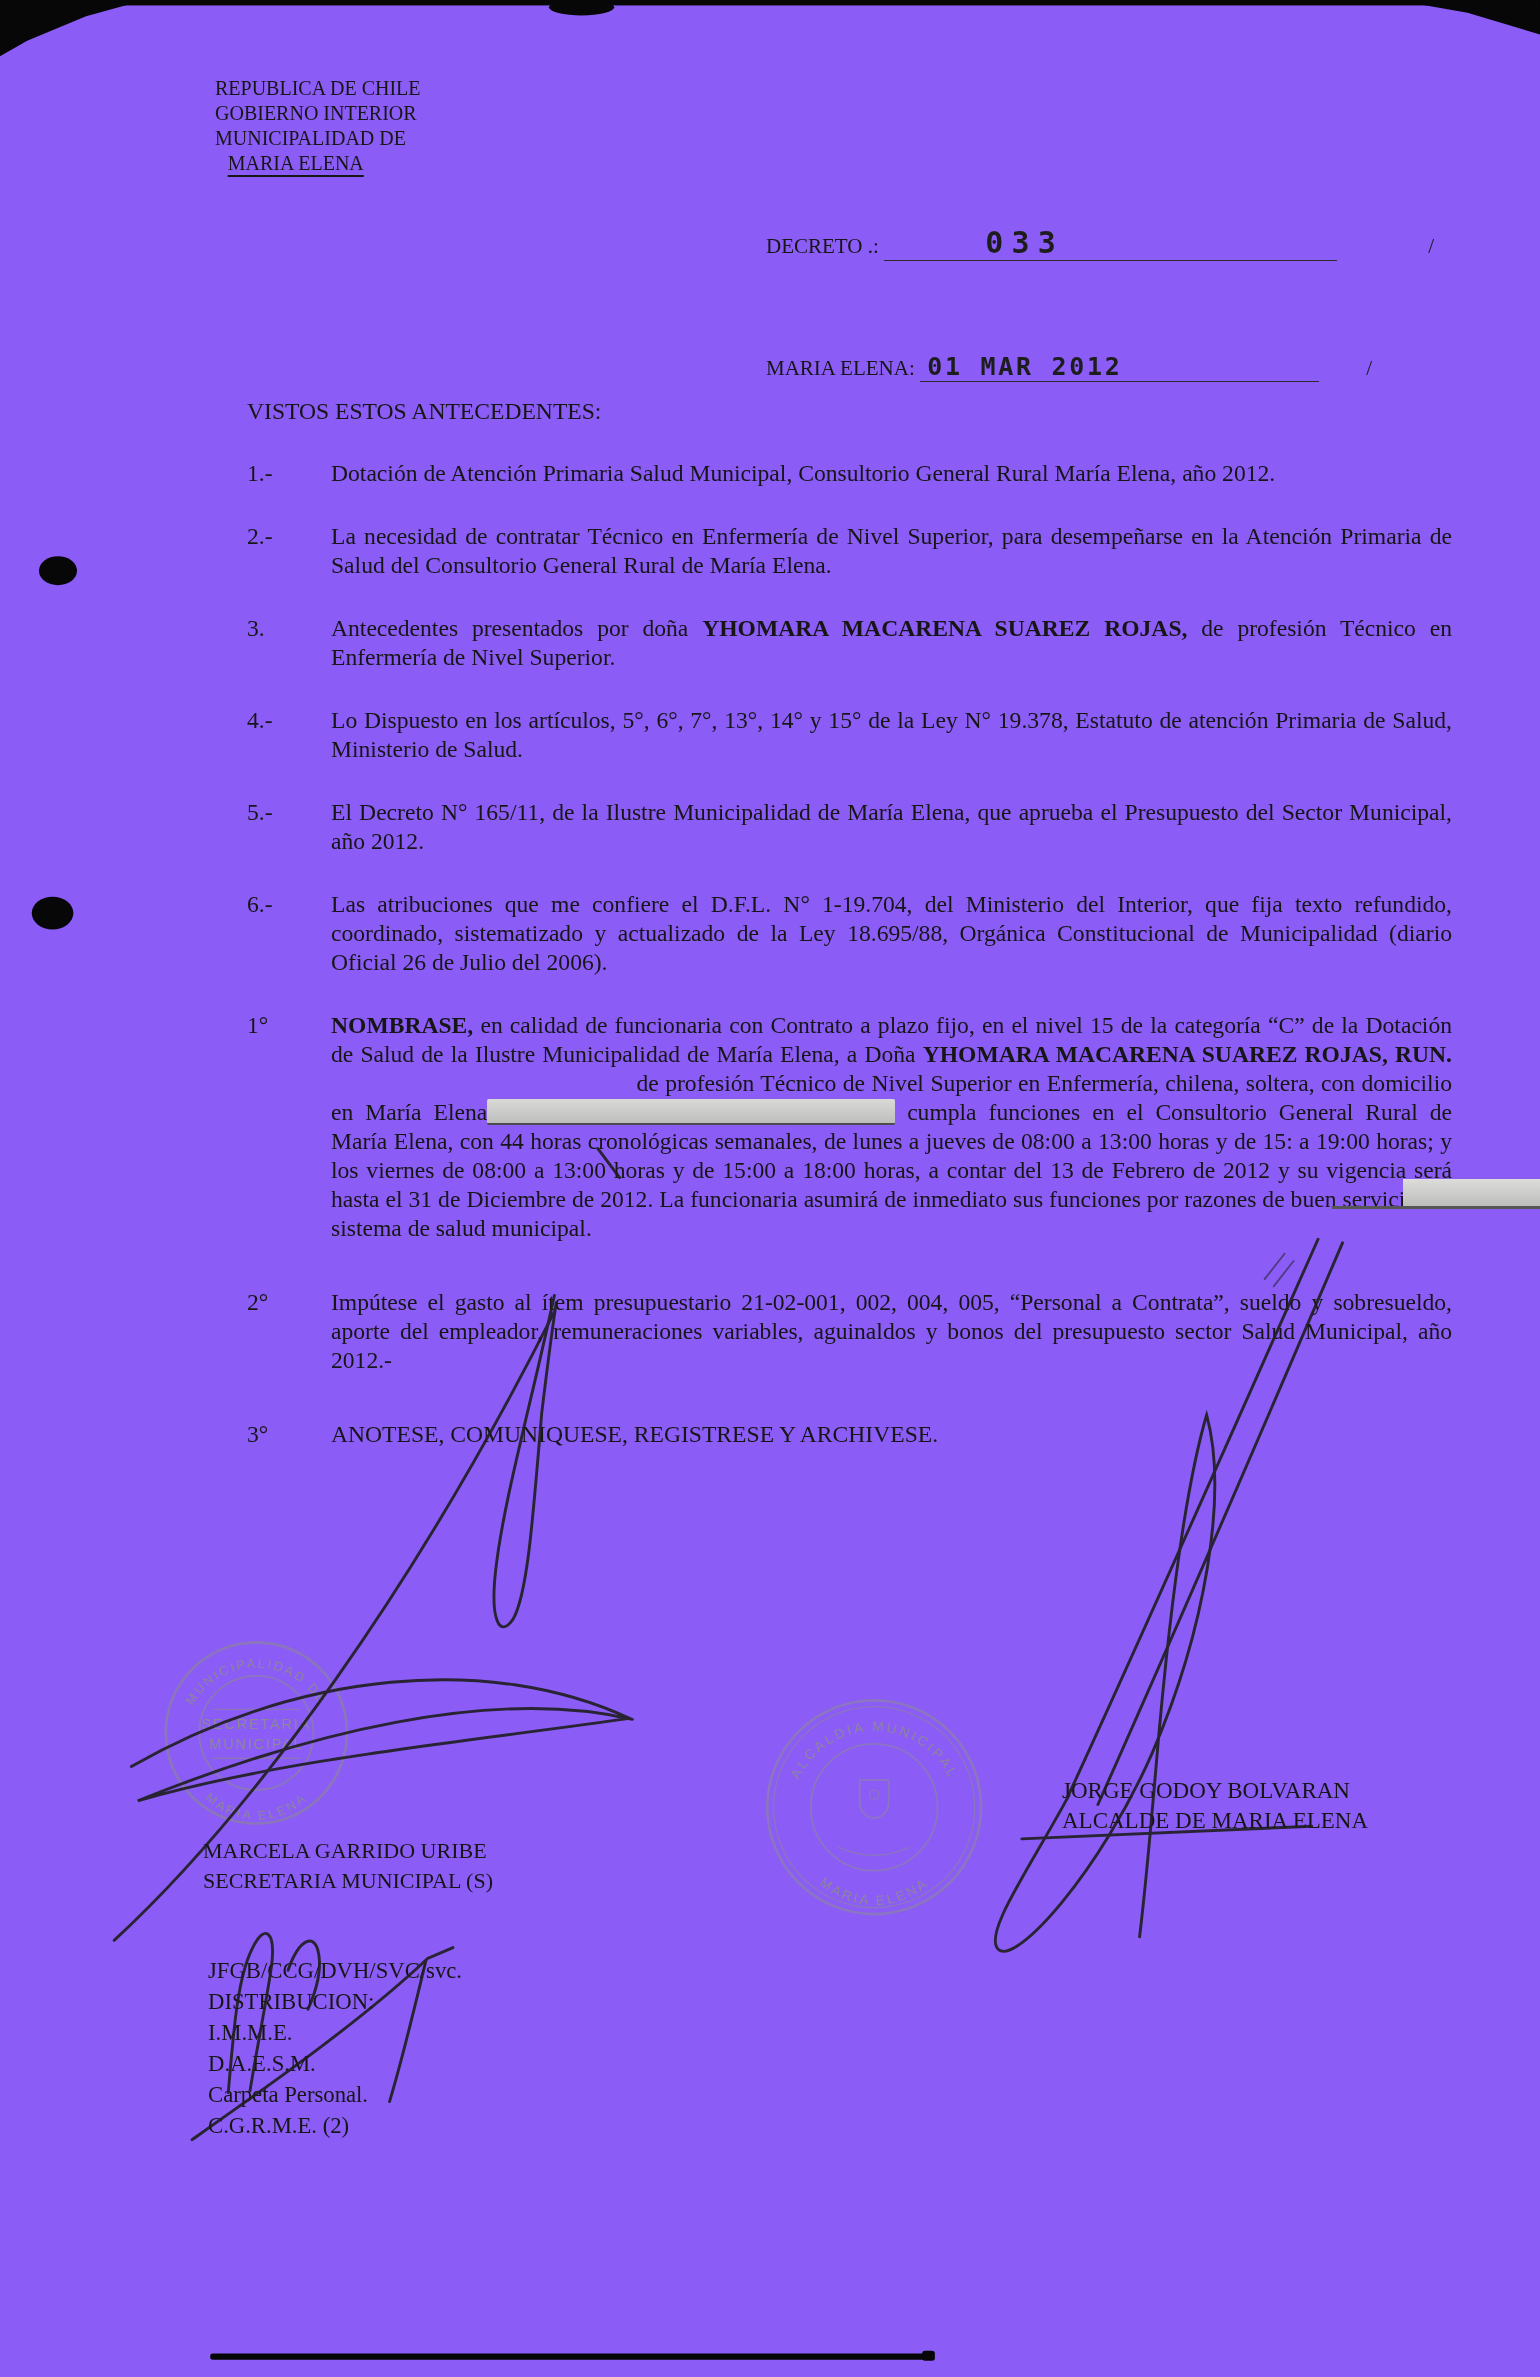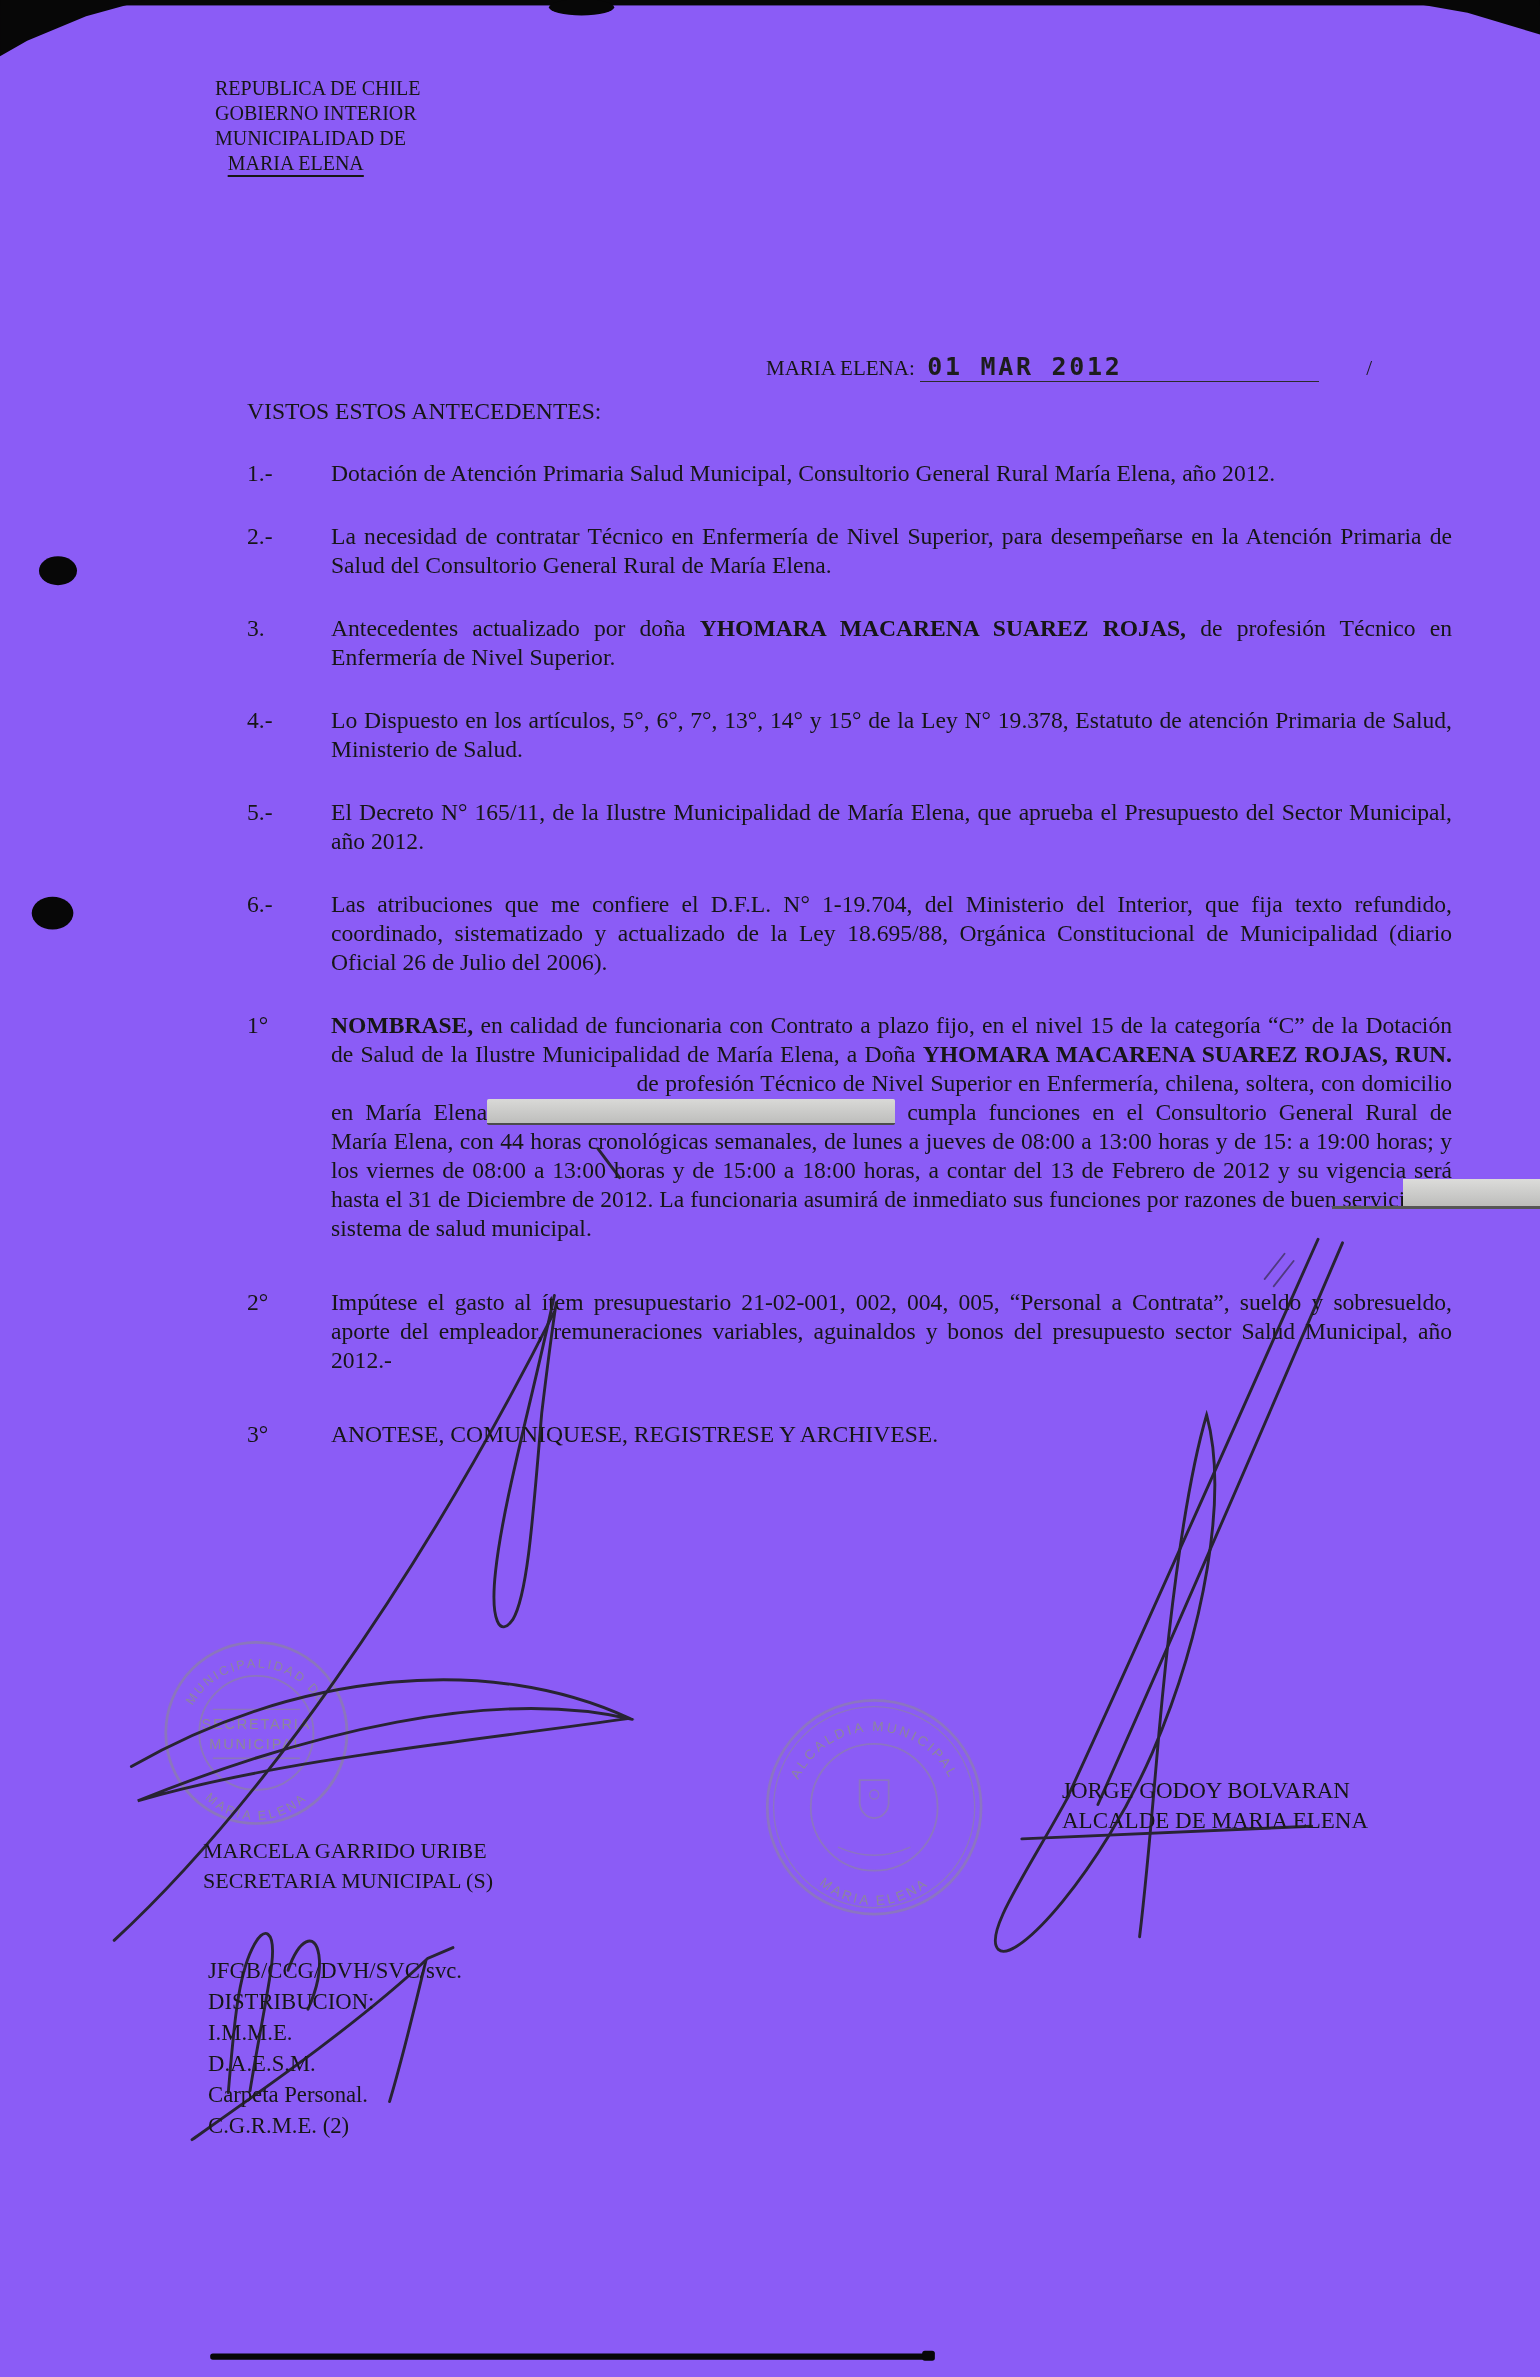--- a/index.html
+++ b/index.html
@@ -65,20 +65,23 @@
 
 <div class="page">
 
   <div class="letterhead">
     <div>REPUBLICA DE CHILE</div>
     <div>GOBIERNO INTERIOR</div>
     <div>MUNICIPALIDAD DE</div>
     <div class="lh4">MARIA ELENA</div>
   </div>
 
+  <div class="field-line decree-row">
+    <span>DECRETO .:</span><span class="fill fill-num"><span class="stamp-num">033</span></span><span class="slash-a">/</span>
+  </div>
 
   <div class="field-line date-row">
     <span>MARIA ELENA:</span><span class="fill fill-date"><span class="stamp-date">01 MAR 2012</span></span><span class="slash-b">/</span>
   </div>
 
   <div class="bodycol">
 
     <div class="v-heading">VISTOS ESTOS ANTECEDENTES:</div>
 
     <div class="item">
@@ -86,21 +89,21 @@
       <div class="txt">Dotación de Atención Primaria Salud Municipal, Consultorio General Rural María Elena, año 2012.</div>
     </div>
 
     <div class="item">
       <div class="num">2.-</div>
       <div class="txt">La necesidad de contratar Técnico en Enfermería de Nivel Superior,  para desempeñarse en la Atención Primaria de Salud del Consultorio General Rural de María Elena.</div>
     </div>
 
     <div class="item">
       <div class="num">3.</div>
-      <div class="txt"><span>Antecedentes actualizado por doña </span><span class="b">YHOMARA MACARENA SUAREZ ROJAS,</span><span> de profesión Técnico en Enfermería de Nivel Superior.</span></div>
+      <div class="txt"><span>Antecedentes presentados por doña </span><span class="b">YHOMARA MACARENA SUAREZ ROJAS,</span><span> de profesión Técnico en Enfermería de Nivel Superior.</span></div>
     </div>
 
     <div class="item">
       <div class="num">4.-</div>
       <div class="txt">Lo Dispuesto en los artículos, 5°, 6°, 7°, 13°, 14° y 15° de la Ley N° 19.378, Estatuto de atención Primaria de Salud, Ministerio de Salud.</div>
     </div>
 
     <div class="item">
       <div class="num">5.-</div>
       <div class="txt">El Decreto N° 165/11, de la Ilustre Municipalidad de María Elena, que aprueba el Presupuesto del Sector Municipal, año 2012.</div>

